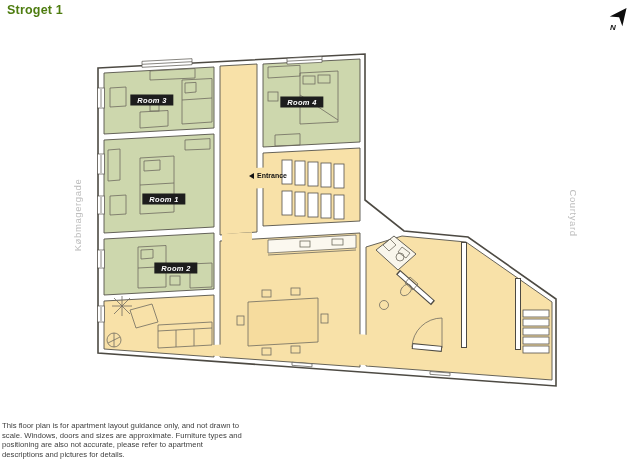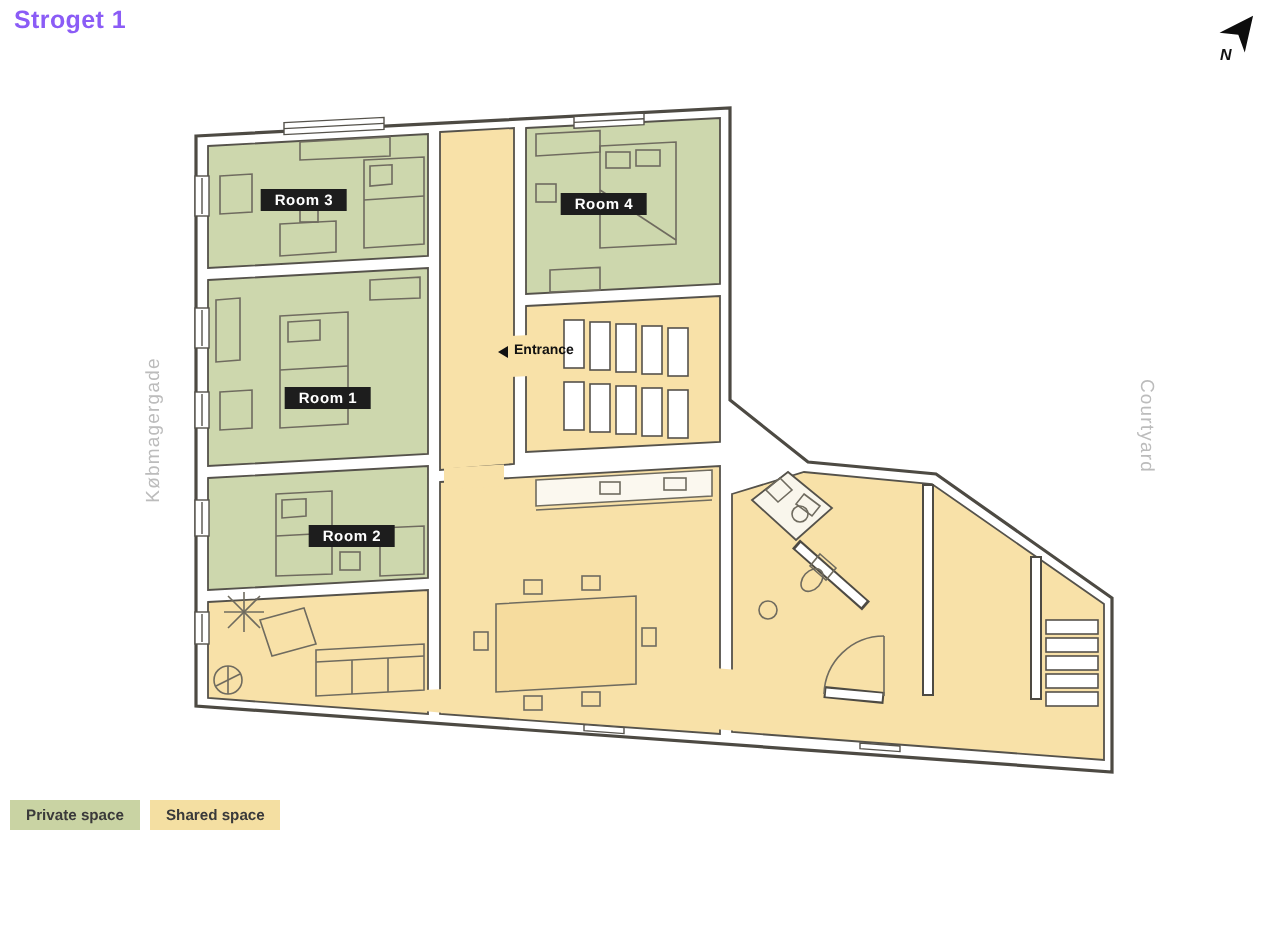--- a/index.html
+++ b/index.html
@@ -2,32 +2,32 @@
 <html><head>
 <meta charset="utf-8">
 <style>
   html,body{margin:0;padding:0;background:#ffffff;}
   .stage{
     position:relative;width:640px;height:464px;background:#fff;
     font-family:"Liberation Sans", sans-serif;overflow:hidden;
   }
   .page-title{
     position:absolute;left:7px;top:3px;font-size:12.5px;font-weight:bold;
-    color:#8b5cf6;letter-spacing:.2px;
+    color:#4d7c0f;letter-spacing:.2px;
   }
   .compass{position:absolute;left:603px;top:4px;width:32px;height:36px;}
   .compass .n-label{
     position:absolute;left:7px;top:19px;font-size:8px;font-style:italic;
     font-weight:bold;color:#111;
   }
   .plan-svg{position:absolute;left:0;top:0;}
   .room-pill{
     position:absolute;transform:translate(-50%,-50%);
     background:#1d1d1d;color:#ffffff;font-size:7.5px;font-weight:bold;
-    padding:1px 7px;letter-spacing:.3px;white-space:nowrap;line-height:1.2;
+    padding:1px 7px;letter-spacing:.3px;white-space:nowrap;line-height:1.2;font-style:italic;
   }
   .entrance{
     position:absolute;left:249px;top:172px;display:flex;align-items:center;gap:3px;
     font-size:7px;font-weight:bold;color:#111;white-space:nowrap;
   }
   .entrance .tri{
     width:0;height:0;border-top:3.5px solid transparent;
     border-bottom:3.5px solid transparent;border-right:5.5px solid #111;
   }
   .street{
@@ -238,19 +238,16 @@
   <div class="room-pill" style="left:302px;top:102px;">Room 4</div>
 
   <div class="entrance">
     <span class="tri"></span>
     <span>Entrance</span>
   </div>
 
   <div class="street left">Købmagergade</div>
   <div class="street right">Courtyard</div>
 
-  <div class="legend">
-    <span class="pill private">Private space</span>
-    <span class="pill shared">Shared space</span>
-  </div>
-
+
+  <div class="disclaimer">This floor plan is for apartment layout guidance only, and not drawn to scale. Windows, doors and sizes are approximate. Furniture types and positioning are also not accurate, please refer to apartment descriptions and pictures for details.</div>
 
 </div>
 
 </body></html>

